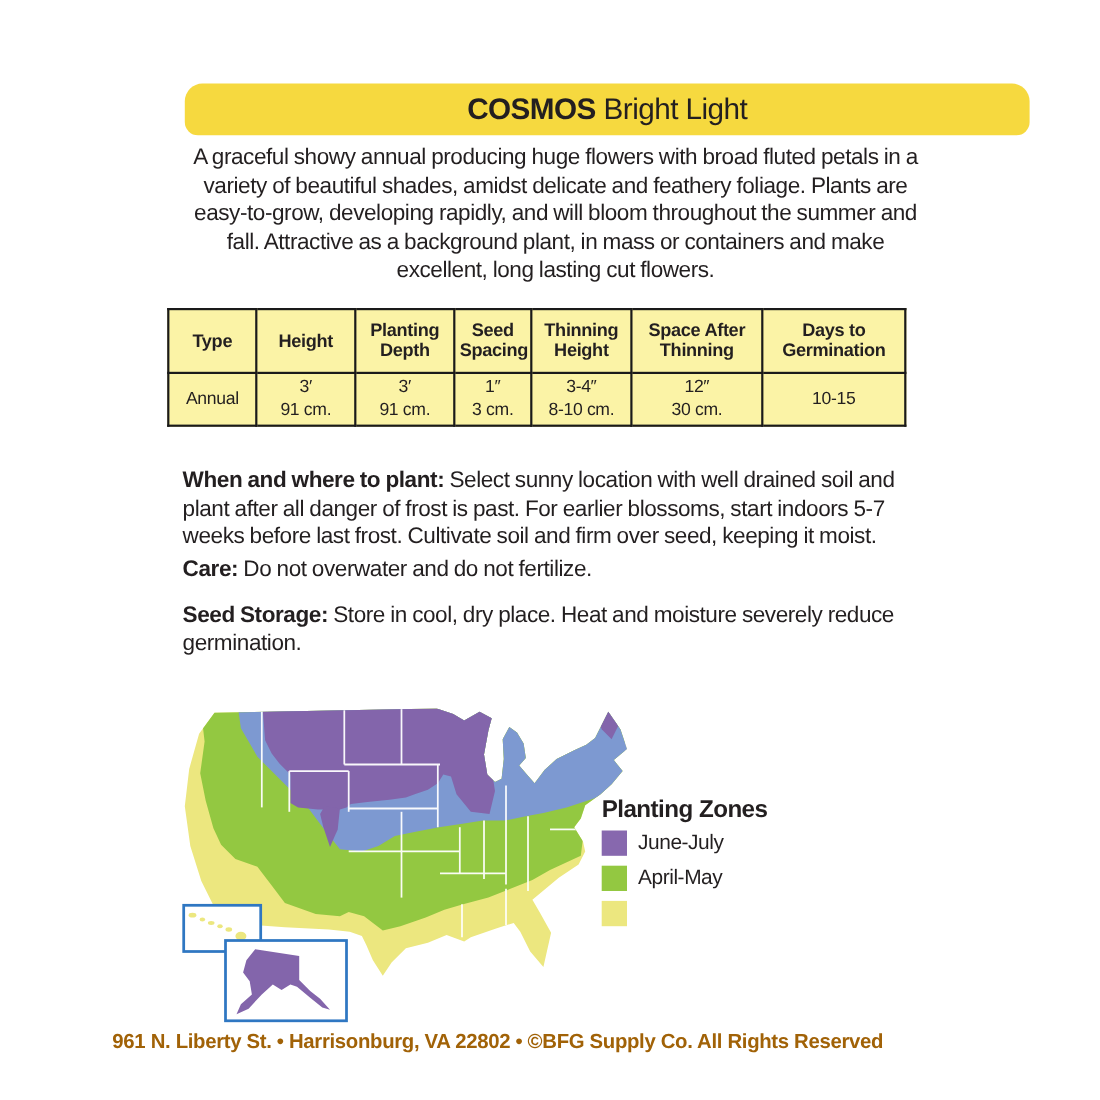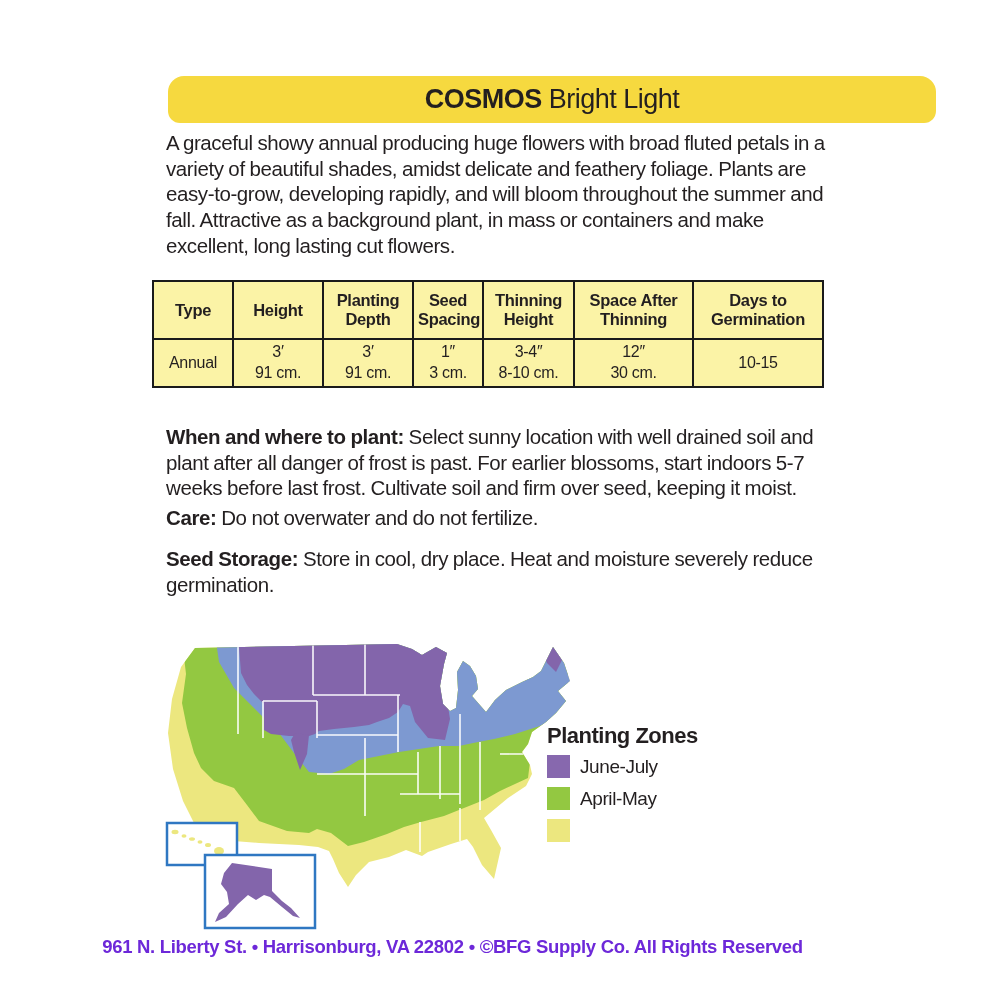--- a/index.html
+++ b/index.html
@@ -7,21 +7,21 @@
     font-family:"Liberation Sans","DejaVu Sans",sans-serif; color:#231f20; }
   .page { position:relative; width:1000px; height:1000px; background:#fff; overflow:hidden; }
 
   .banner { position:absolute; left:168px; top:76px; width:768px; height:47px;
     border-radius:16px 16px 12px 12px; display:flex; align-items:center; justify-content:center; }
   .banner .title { font-size:27px; letter-spacing:-0.5px; }
   .banner .variety { font-weight:800; }
   .banner .cultivar { font-weight:400; margin-left:7px; }
 
   .desc { position:absolute; left:166px; top:130px; width:678px;
-    font-size:20.5px; line-height:1.25; letter-spacing:-0.4px; word-spacing:-0.5px; }
+    font-size:20.5px; line-height:1.25; letter-spacing:-0.4px; word-spacing:-0.5px;text-align:center; }
 
   table.info { position:absolute; left:152px; top:280px; width:670px;
     border-collapse:collapse; table-layout:fixed; }
   table.info th, table.info td { border:2px solid #1a1a1a; text-align:center; vertical-align:middle;
     letter-spacing:-0.3px; }
   table.info th { font-size:16.5px; font-weight:800; height:58px; line-height:1.15; padding:2px 4px; }
   table.info td { font-size:16px; font-weight:400; height:48px; white-space:pre-line; line-height:1.3; }
   col.c1{width:80px} col.c2{width:90px} col.c3{width:90px} col.c4{width:70px}
   col.c5{width:91px} col.c6{width:119px} col.c7{width:130px}
 
@@ -34,21 +34,21 @@
 
   .map-wrap { position:absolute; left:160px; top:634px; width:440px; height:312px; }
 
   .legend { position:absolute; left:547px; top:723px; }
   .legend .lg-title { font-size:22px; font-weight:800; letter-spacing:-0.5px; margin-bottom:6px; }
   .legend .lg-row { display:flex; align-items:flex-end; margin-bottom:9px; }
   .legend .sw { width:23px; height:23px; margin-right:10px; flex:0 0 auto; }
   .legend .lg-label { font-size:19px; letter-spacing:-0.4px; }
 
   .footer { position:absolute; left:0; top:936px; width:905px; text-align:center;
-    font-size:18.5px; font-weight:700; letter-spacing:-0.3px; color:#6d28d9; }
+    font-size:18.5px; font-weight:700; letter-spacing:-0.3px; color:#a16207; }
 </style>
 </head>
 <body>
 
 <div class="page">
 
   <div class="banner" style="background: rgb(246, 217, 63);">
     <div class="title">
       <span class="variety">COSMOS</span><span class="cultivar">Bright Light</span>
     </div>

